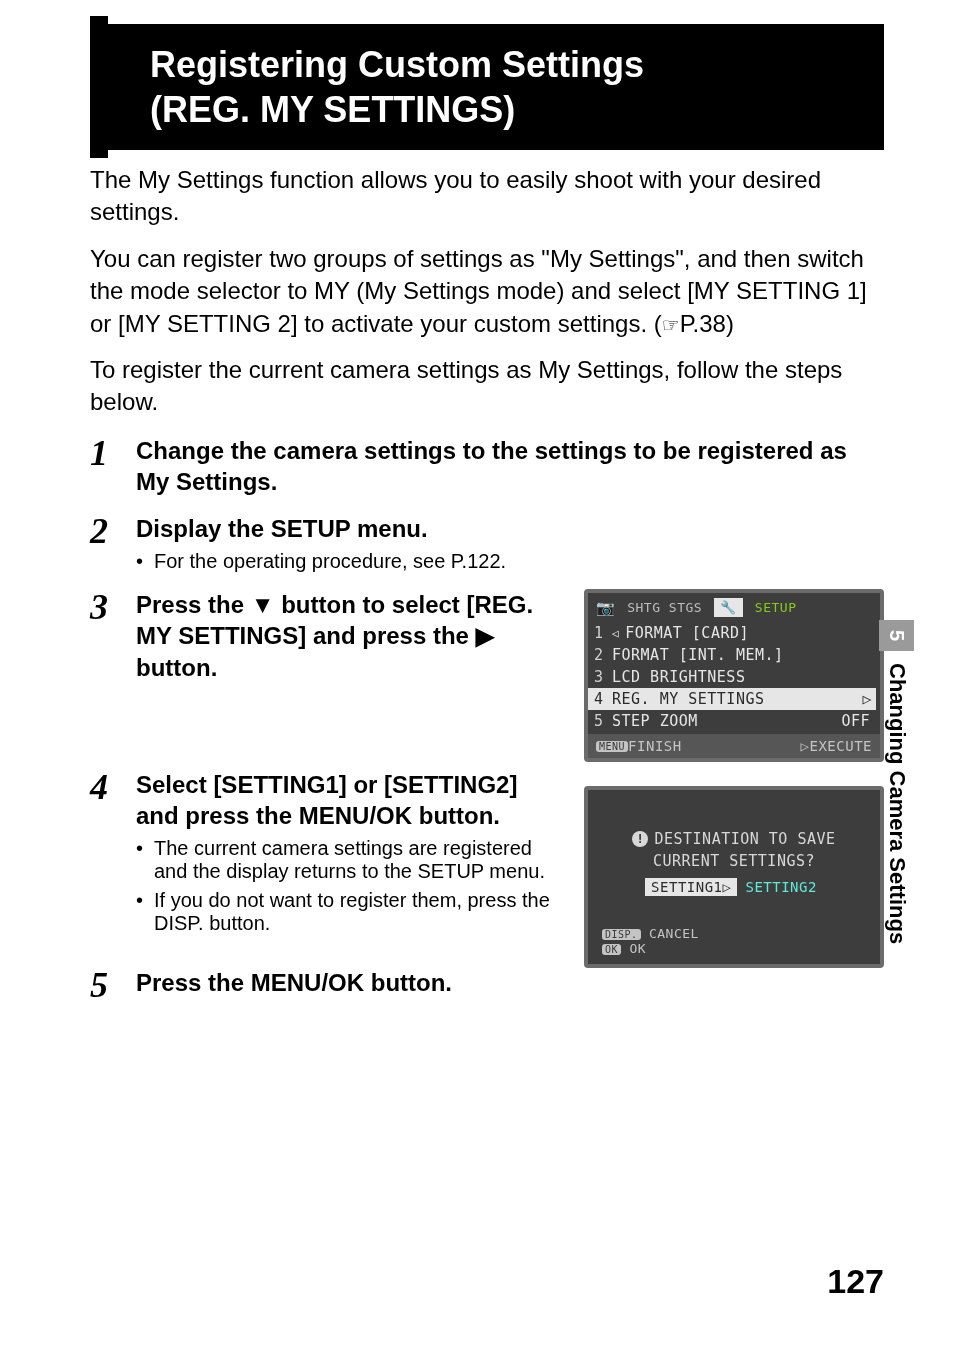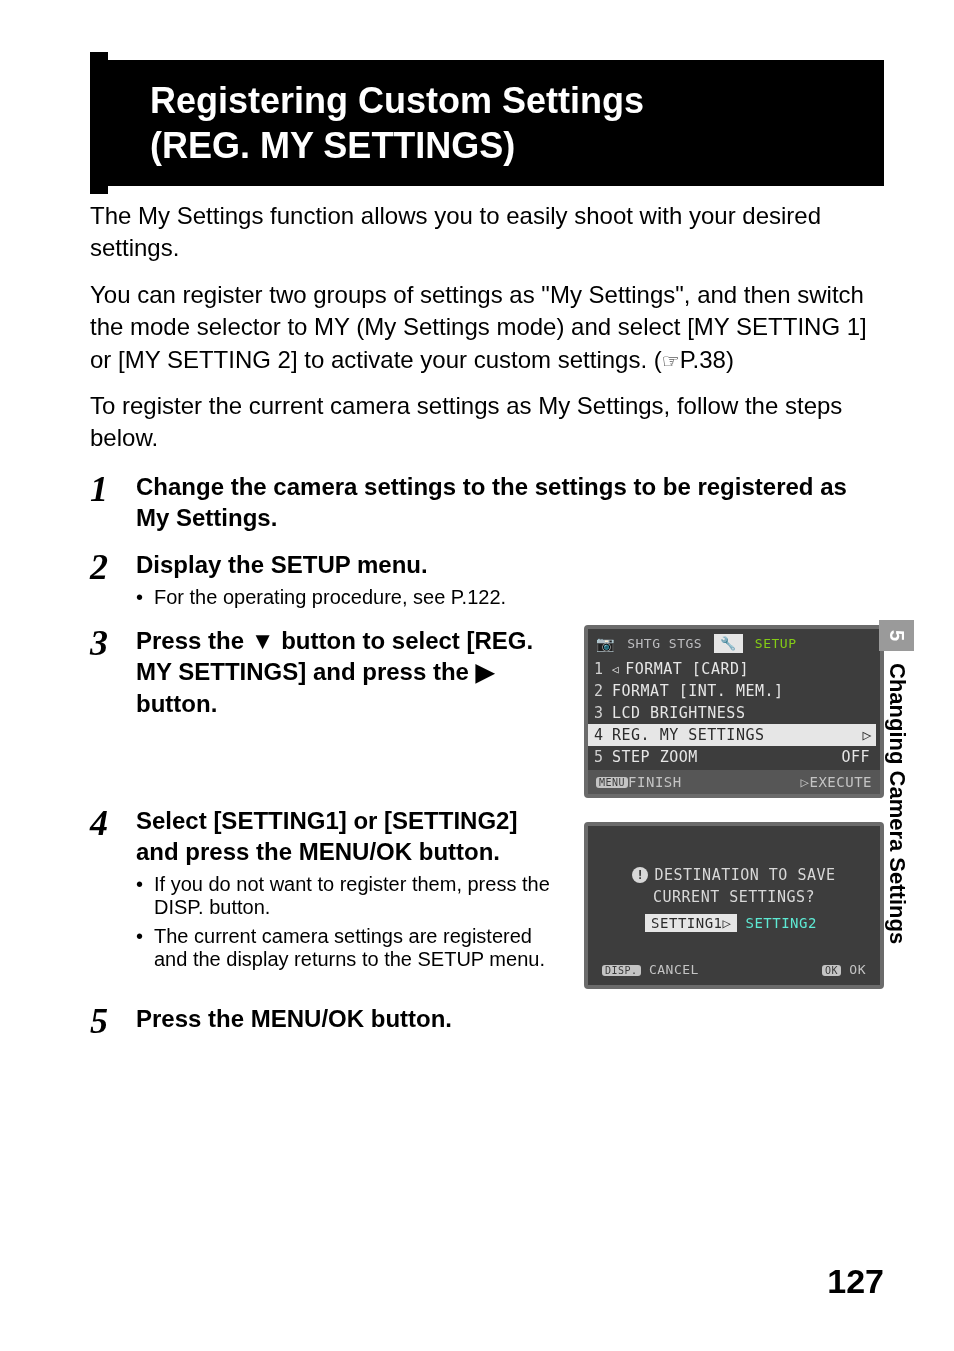--- a/index.html
+++ b/index.html
@@ -3,21 +3,21 @@
 <meta charset="utf-8">
 <style>
   body {
     margin: 0;
     font-family: Arial, Helvetica, sans-serif;
     background: #fff;
     color: #000;
     width: 954px;
   }
   .page {
-    padding: 60px 70px 40px 90px;
+    padding: 24px 70px 40px 90px;
     box-sizing: border-box;
     position: relative;
     min-height: 1351px;
   }
   .title-bar {
     background: #000;
     color: #fff;
     padding: 18px 24px 18px 60px;
     font-size: 36px;
     font-weight: 900;
@@ -188,20 +188,21 @@
     color: #5eead4;
   }
   .dlg-cursor { color: #2b2b2b; }
   .dlg-footer {
     display: flex;
     justify-content: space-between;
     width: 100%;
     color: #c4c4c4;
     font-size: 13px;
     margin-top: 26px;
+    flex-direction: column;
   }
   .side-tab {
     position: absolute;
     right: 40px;
     top: 620px;
     writing-mode: vertical-rl;
     display: flex;
     align-items: center;
     gap: 12px;
   }
@@ -269,22 +270,22 @@
             <div class="step-title">
               <span>Press the </span><span class="glyph-tri-down">▼</span><span> button to select [REG. MY SETTINGS] and press the </span><span class="glyph-tri-right">▶</span><span> button.</span>
             </div>
           </div>
         </div>
 
         <div class="step" style="margin-top:70px;">
           <div class="step-num">4</div>
           <div class="step-body">
             <div class="step-title">Select [SETTING1] or [SETTING2] and press the MENU/OK button.</div>
+            <div class="step-sub">The current camera settings are registered and the display returns to the SETUP menu.</div>
             <div class="step-sub">If you do not want to register them, press the DISP. button.</div>
-            <div class="step-sub">The current camera settings are registered and the display returns to the SETUP menu.</div>
           </div>
         </div>
 
         <div class="step">
           <div class="step-num">5</div>
           <div class="step-body">
             <div class="step-title">Press the MENU/OK button.</div>
           </div>
         </div>
 

